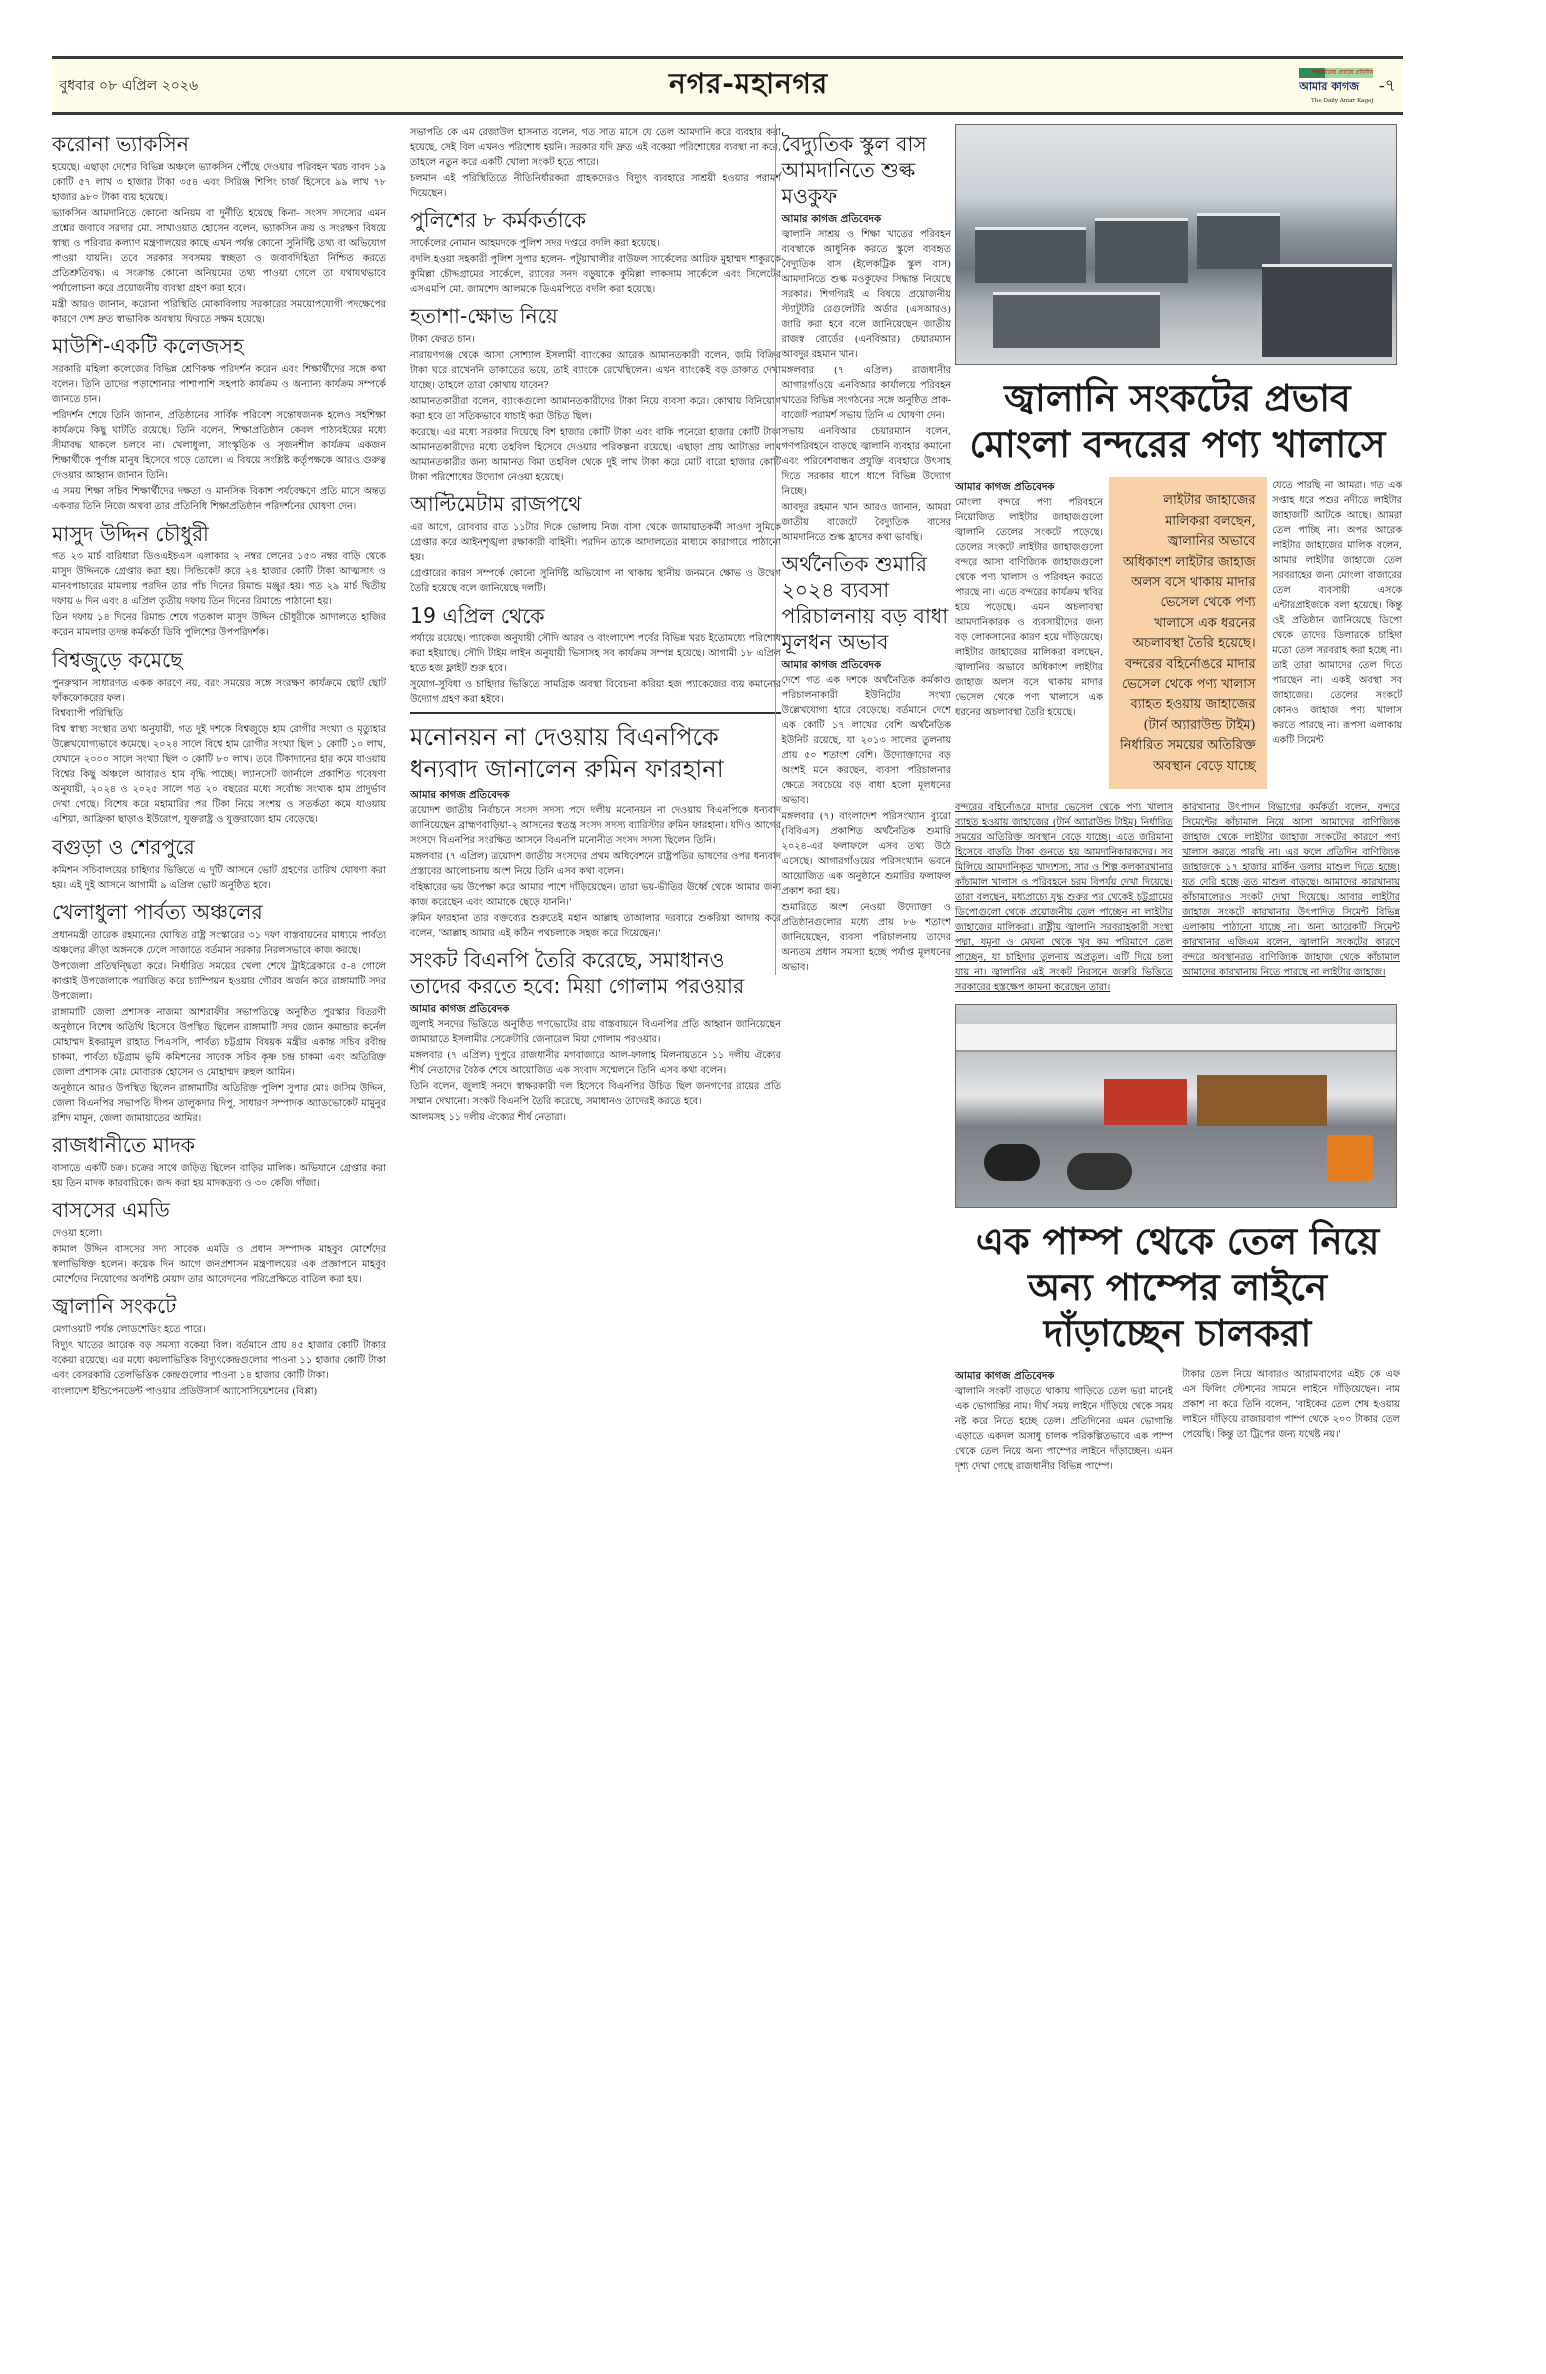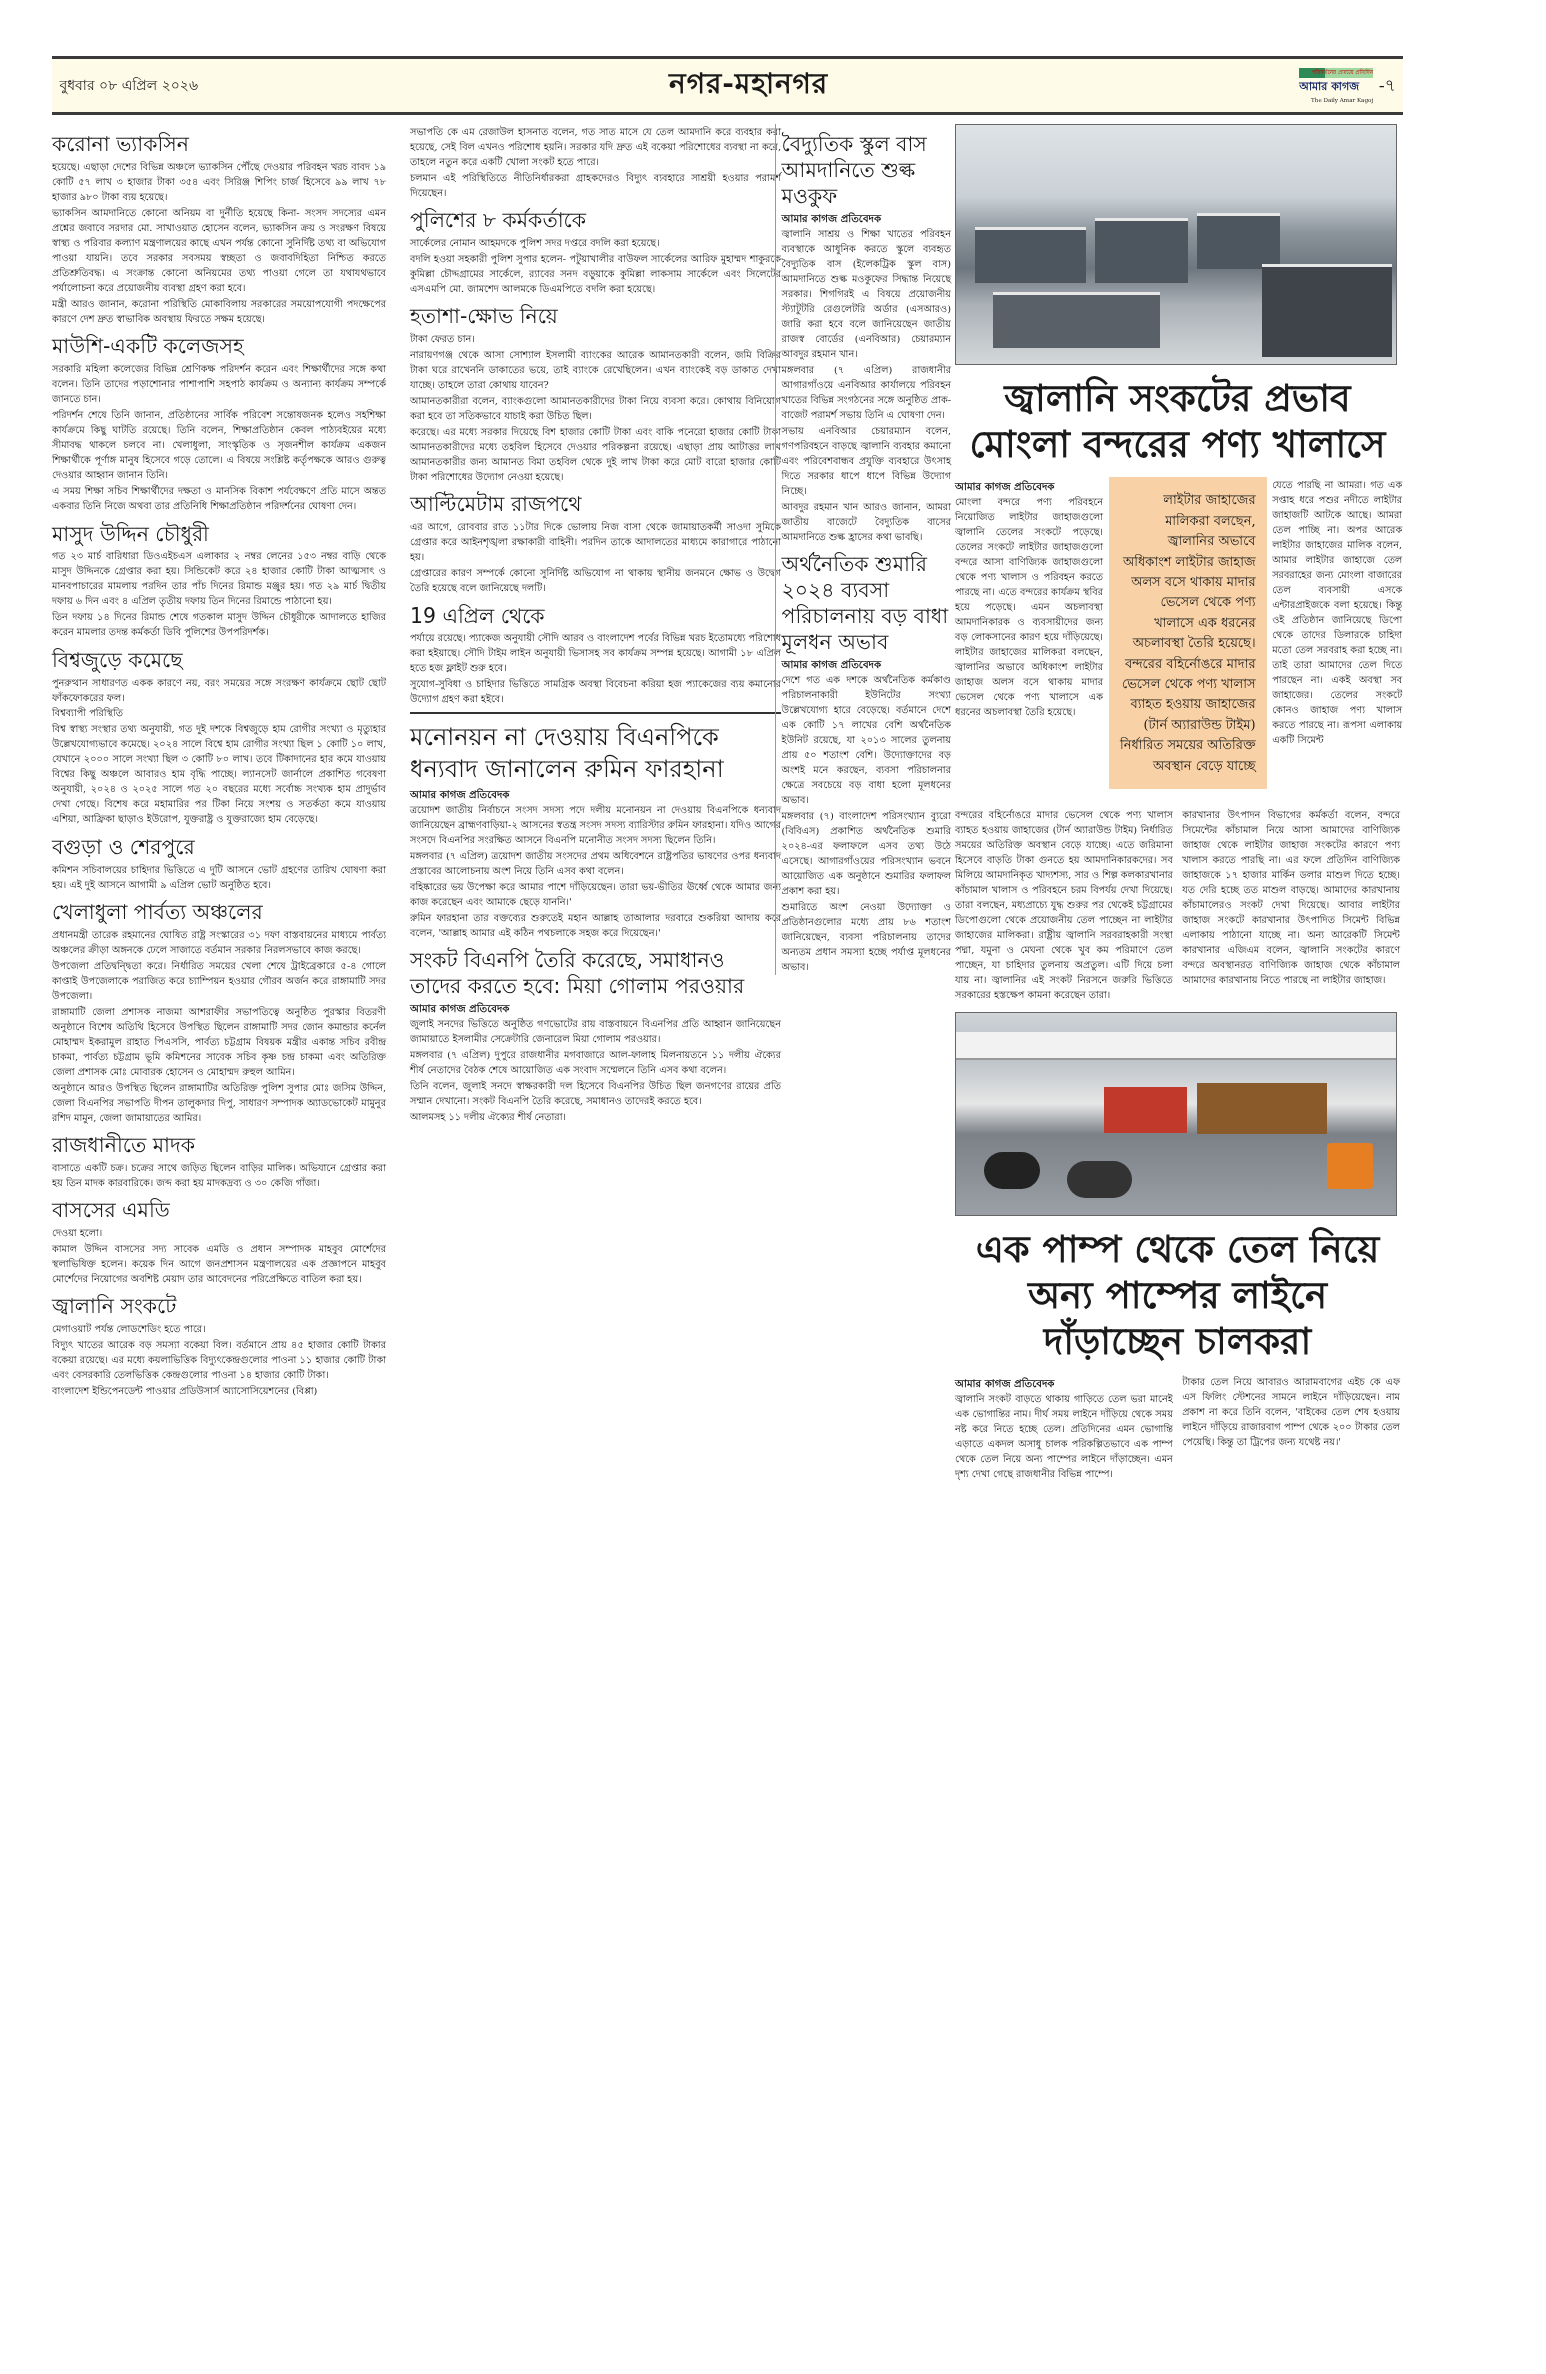--- a/index.html
+++ b/index.html
@@ -181,21 +181,21 @@
   <div class="story-grid">
     <div style="text-align:justify;">
       <div class="byline">আমার কাগজ প্রতিবেদক</div>
       <p>মোংলা বন্দরে পণ্য পরিবহনে নিয়োজিত লাইটার জাহাজগুলো জ্বালানি তেলের সংকটে পড়েছে। তেলের সংকটে লাইটার জাহাজগুলো বন্দরে আসা বাণিজ্যিক জাহাজগুলো থেকে পণ্য খালাস ও পরিবহন করতে পারছে না। এতে বন্দরের কার্যক্রম স্থবির হয়ে পড়েছে। এমন অচলাবস্থা আমদানিকারক ও ব্যবসায়ীদের জন্য বড় লোকসানের কারণ হয়ে দাঁড়িয়েছে। লাইটার জাহাজের মালিকরা বলছেন, জ্বালানির অভাবে অধিকাংশ লাইটার জাহাজ অলস বসে থাকায় মাদার ভেসেল থেকে পণ্য খালাসে এক ধরনের অচলাবস্থা তৈরি হয়েছে।</p>
     </div>
     <div class="callout">লাইটার জাহাজের মালিকরা বলছেন, জ্বালানির অভাবে অধিকাংশ লাইটার জাহাজ অলস বসে থাকায় মাদার ভেসেল থেকে পণ্য খালাসে এক ধরনের অচলাবস্থা তৈরি হয়েছে। বন্দরের বহির্নোঙরে মাদার ভেসেল থেকে পণ্য খালাস ব্যাহত হওয়ায় জাহাজের (টার্ন অ্যারাউন্ড টাইম) নির্ধারিত সময়ের অতিরিক্ত অবস্থান বেড়ে যাচ্ছে</div>
     <div style="text-align:justify;">
       <p>যেতে পারছি না আমরা। গত এক সপ্তাহ ধরে পশুর নদীতে লাইটার জাহাজটি আটকে আছে। আমরা তেল পাচ্ছি না। অপর আরেক লাইটার জাহাজের মালিক বলেন, আমার লাইটার জাহাজে তেল সরবরাহের জন্য মোংলা বাজারের তেল ব্যবসায়ী এসকে এন্টারপ্রাইজকে বলা হয়েছে। কিন্তু ওই প্রতিষ্ঠান জানিয়েছে ডিপো থেকে তাদের ডিলারকে চাহিদা মতো তেল সরবরাহ করা হচ্ছে না। তাই তারা আমাদের তেল দিতে পারছেন না। একই অবস্থা সব জাহাজের। তেলের সংকটে কোনও জাহাজ পণ্য খালাস করতে পারছে না। রূপসা এলাকায় একটি সিমেন্ট</p>
     </div>
   </div>
-  <div class="two-col" style="margin-top:18px;">
+  <div class="two-col" style="margin-top:10px;text-decoration:underline;">
     <p>বন্দরের বহির্নোঙরে মাদার ভেসেল থেকে পণ্য খালাস ব্যাহত হওয়ায় জাহাজের (টার্ন অ্যারাউন্ড টাইম) নির্ধারিত সময়ের অতিরিক্ত অবস্থান বেড়ে যাচ্ছে। এতে জরিমানা হিসেবে বাড়তি টাকা গুনতে হয় আমদানিকারকদের। সব মিলিয়ে আমদানিকৃত খাদ্যশস্য, সার ও শিল্প কলকারখানার কাঁচামাল খালাস ও পরিবহনে চরম বিপর্যয় দেখা দিয়েছে। তারা বলছেন, মধ্যপ্রাচ্যে যুদ্ধ শুরুর পর থেকেই চট্টগ্রামের ডিপোগুলো থেকে প্রয়োজনীয় তেল পাচ্ছেন না লাইটার জাহাজের মালিকরা। রাষ্ট্রীয় জ্বালানি সরবরাহকারী সংস্থা পদ্মা, যমুনা ও মেঘনা থেকে খুব কম পরিমাণে তেল পাচ্ছেন, যা চাহিদার তুলনায় অপ্রতুল। এটি দিয়ে চলা যায় না। জ্বালানির এই সংকট নিরসনে জরুরি ভিত্তিতে সরকারের হস্তক্ষেপ কামনা করেছেন তারা।</p>
     <p>কারখানার উৎপাদন বিভাগের কর্মকর্তা বলেন, বন্দরে সিমেন্টের কাঁচামাল নিয়ে আসা আমাদের বাণিজ্যিক জাহাজ থেকে লাইটার জাহাজ সংকটের কারণে পণ্য খালাস করতে পারছি না। এর ফলে প্রতিদিন বাণিজ্যিক জাহাজকে ১৭ হাজার মার্কিন ডলার মাশুল দিতে হচ্ছে। যত দেরি হচ্ছে তত মাশুল বাড়ছে। আমাদের কারখানায় কাঁচামালেরও সংকট দেখা দিয়েছে। আবার লাইটার জাহাজ সংকটে কারখানার উৎপাদিত সিমেন্ট বিভিন্ন এলাকায় পাঠানো যাচ্ছে না। অন্য আরেকটি সিমেন্ট কারখানার এজিএম বলেন, জ্বালানি সংকটের কারণে বন্দরে অবস্থানরত বাণিজ্যিক জাহাজ থেকে কাঁচামাল আমাদের কারখানায় নিতে পারছে না লাইটার জাহাজ।</p>
   </div>
 
   <div class="photo photo-pump" style="margin-top:9.3px;" title="পেট্রোল পাম্পে মোটরসাইকেলের লাইন">
     <div class="canopy" style="left:0;top:18.6px;width:442px;height:28px;"></div>
     <div class="truck" style="left:148px;top:74px;width:83px;height:46px;"></div>
     <div class="truck" style="left:241px;top:70px;width:130px;height:51px;background:#8b5a2b;"></div>
     <div style="position:absolute;left:28px;top:139px;width:56px;height:37px;background:#222;border-radius:18.6px;"></div>
     <div style="position:absolute;left:111px;top:148px;width:65px;height:37px;background:#333;border-radius:18.6px;"></div>

